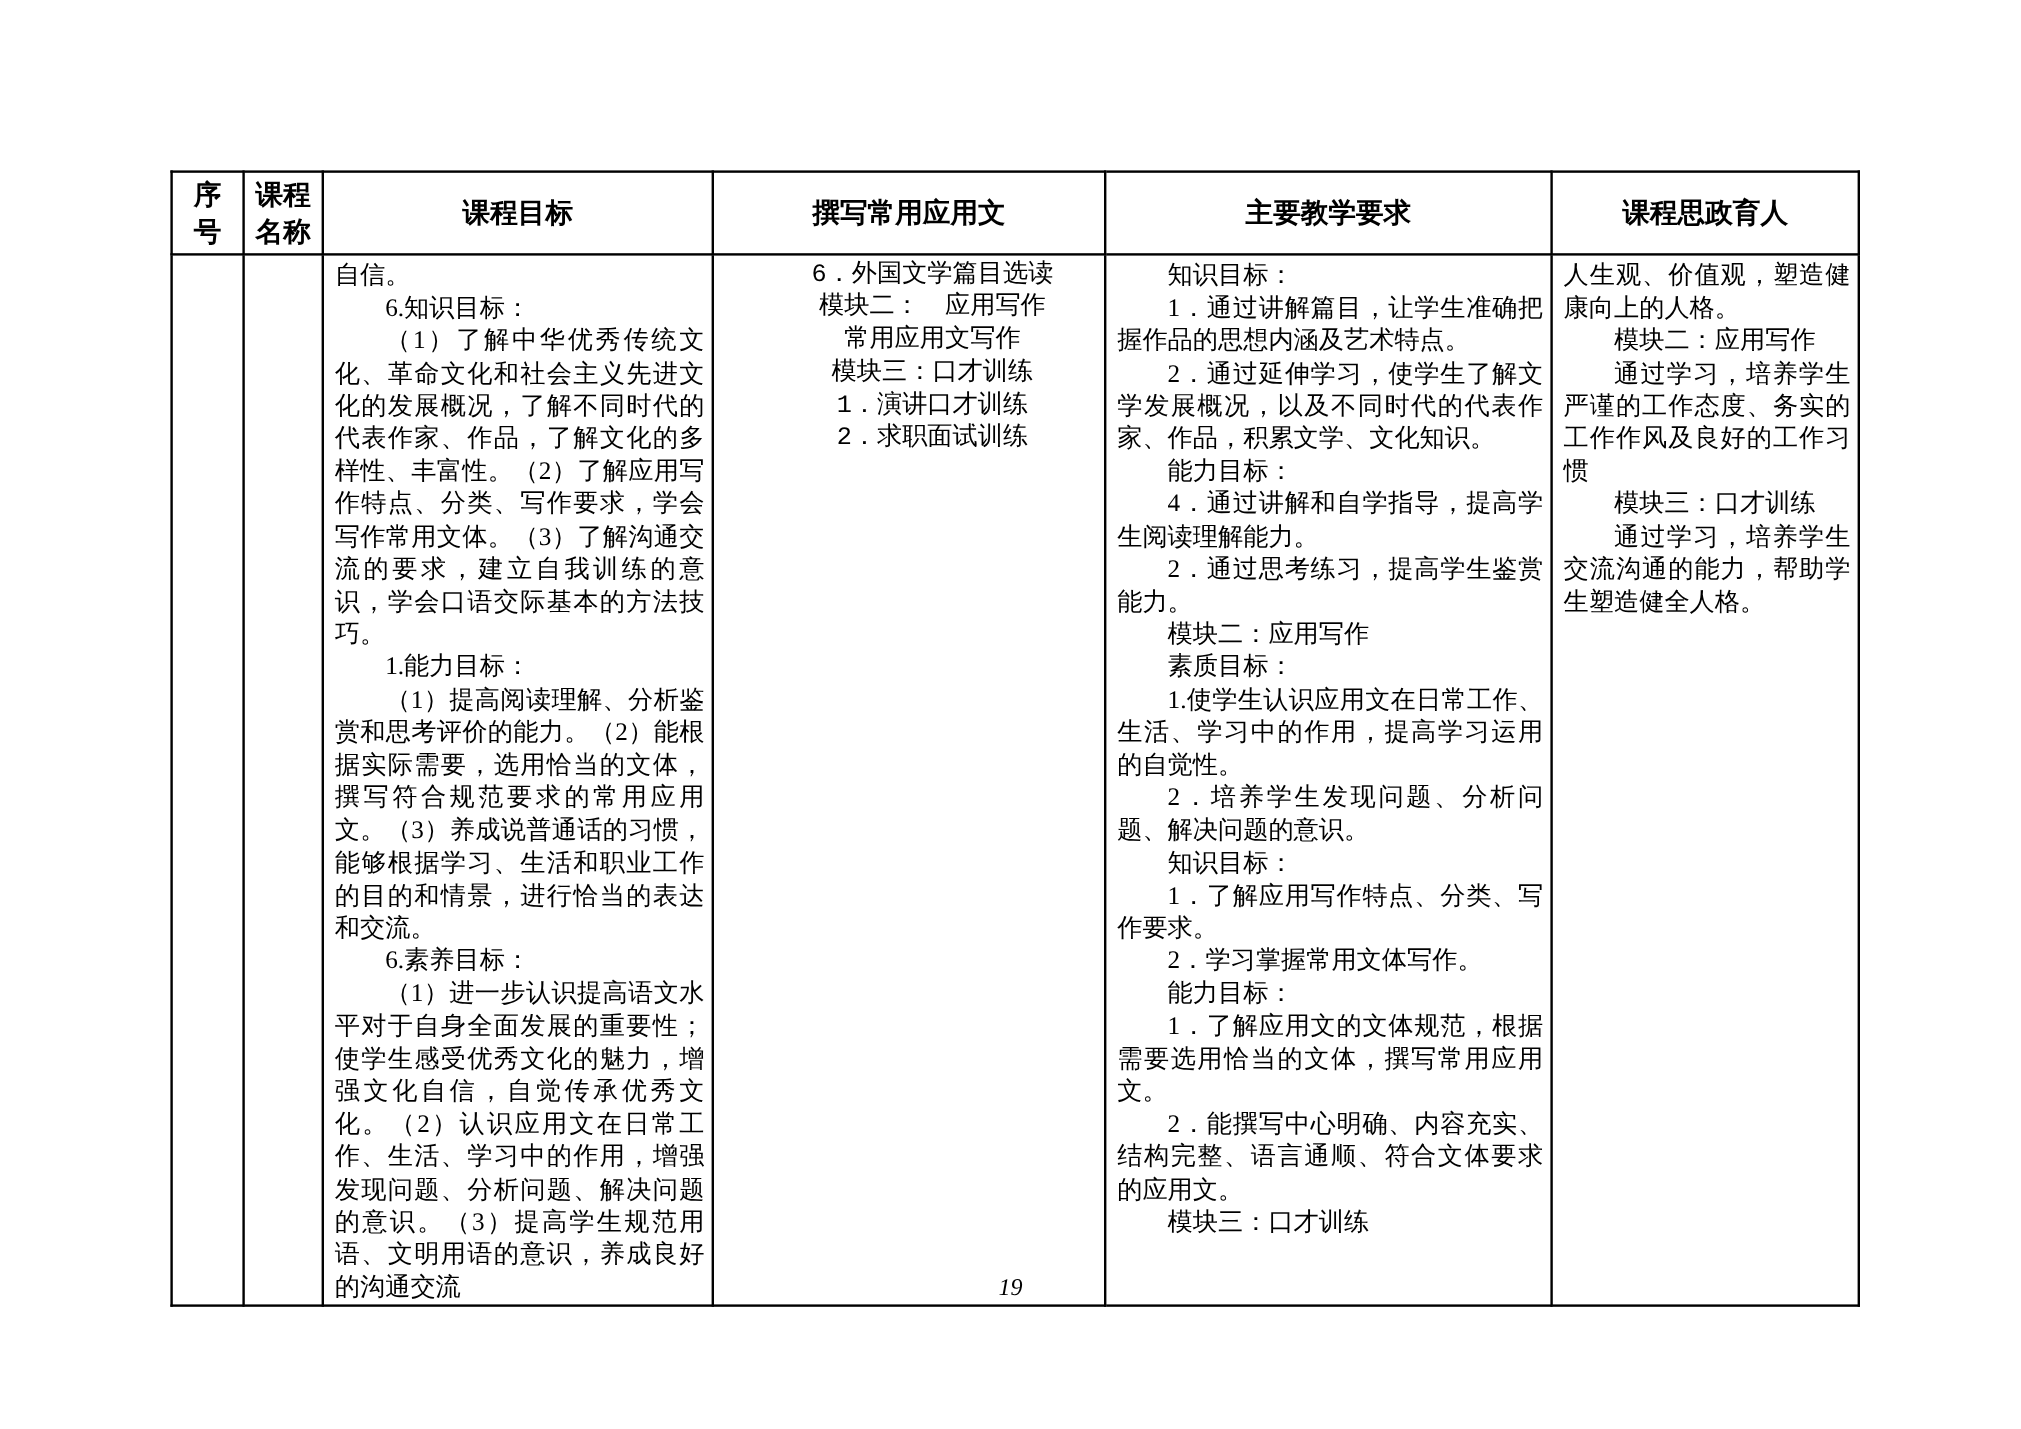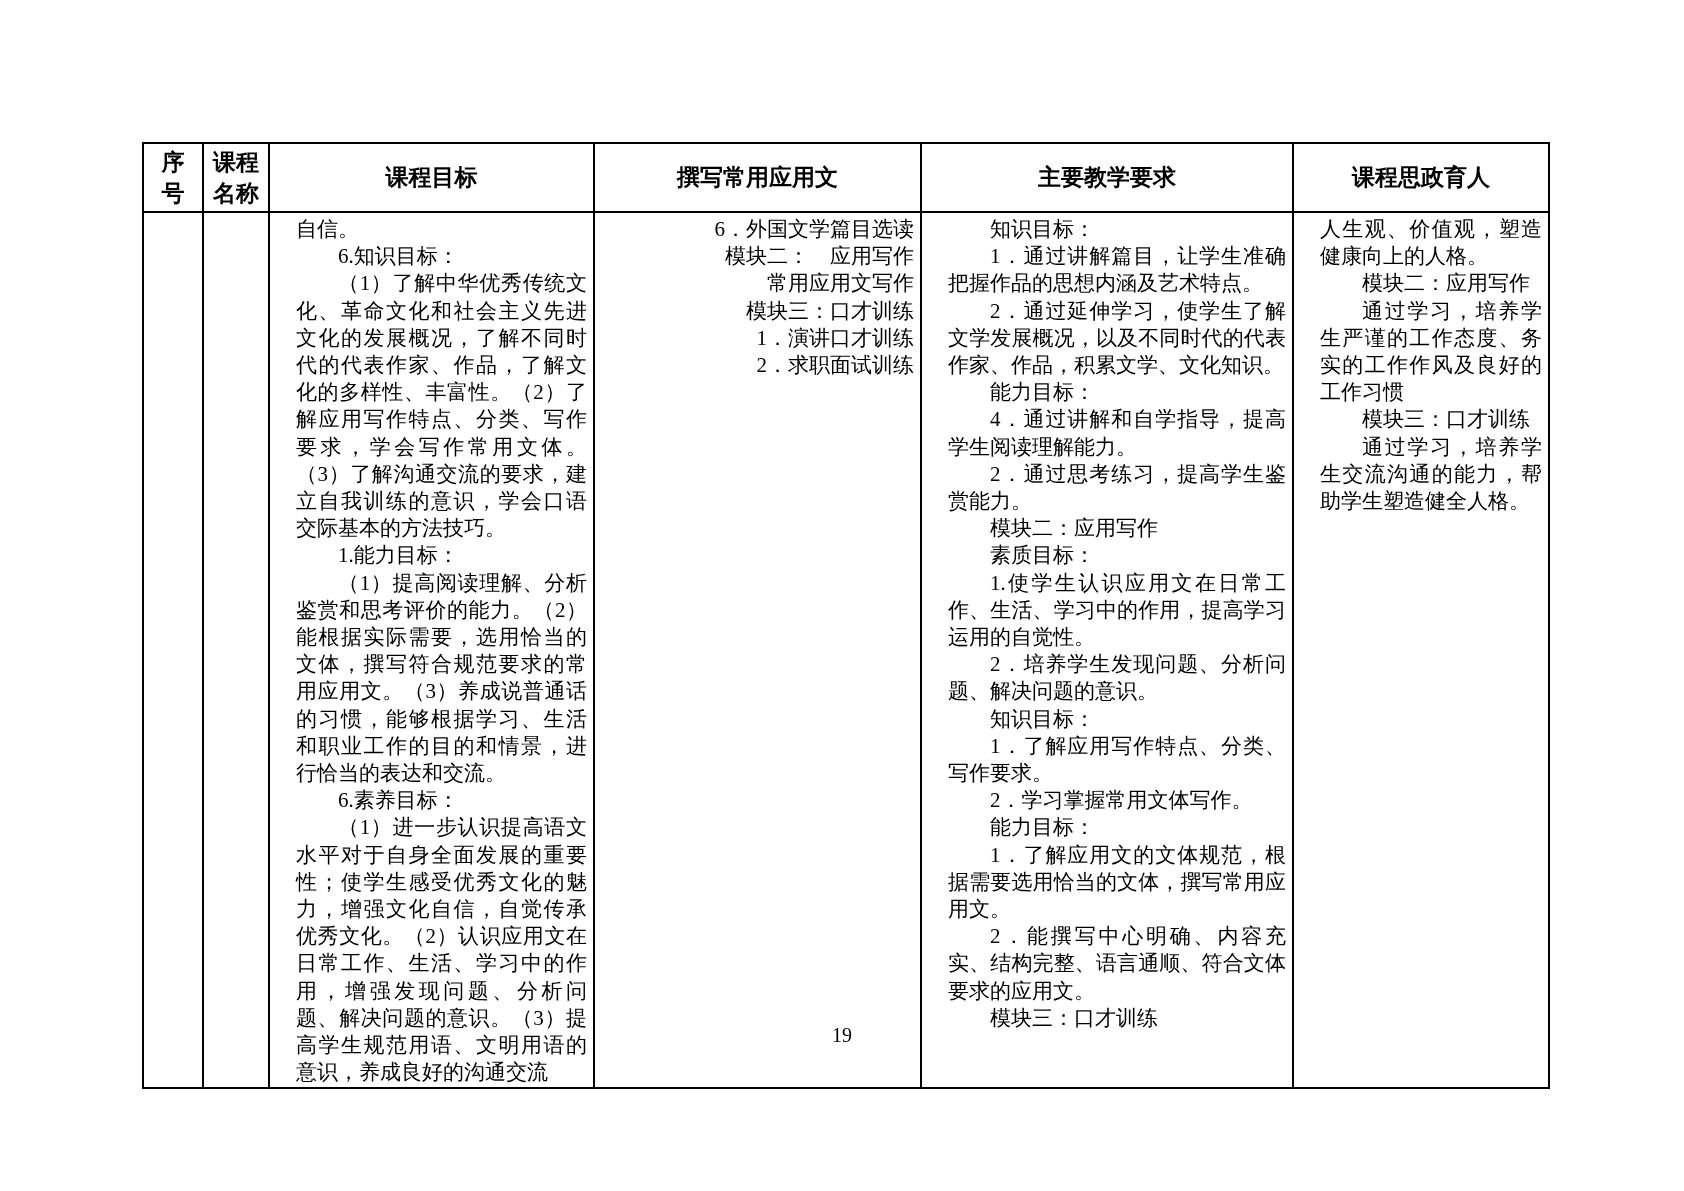--- a/index.html
+++ b/index.html
@@ -39,30 +39,31 @@
     white-space: pre-line;
     padding: 0;
   }
   td {
     vertical-align: top;
     font-size: 21px;
     line-height: 27.2px;
     text-align: justify;
     overflow-wrap: break-word;
   }
-  td.cell-text { padding: 3px 6px 0 26px; }
-  td.cell-content { padding: 3px 6px 0 45px; text-align: right; }
+  td.cell-text { padding: 3px 6px 0 9px; }
+  td.cell-content { padding: 3px 6px 0 45px; text-align: center; font-family: Liberation Mono, monospace; }
   p.para { margin: 0; padding: 0; }
   p.para.indent { text-indent: 2em; }
   .page-number {
     position: absolute;
-    left: 0; top: 1024px;
+    left: 0; top: 1062px;
     width: 100%;
     text-align: center;
     font-size: 20px;
+    font-style: italic;
   }
 </style>
 </head>
 <body>
 
 <div class="page">
 
   <table class="doc-table">
     <colgroup>
       <col style="width:60px">

